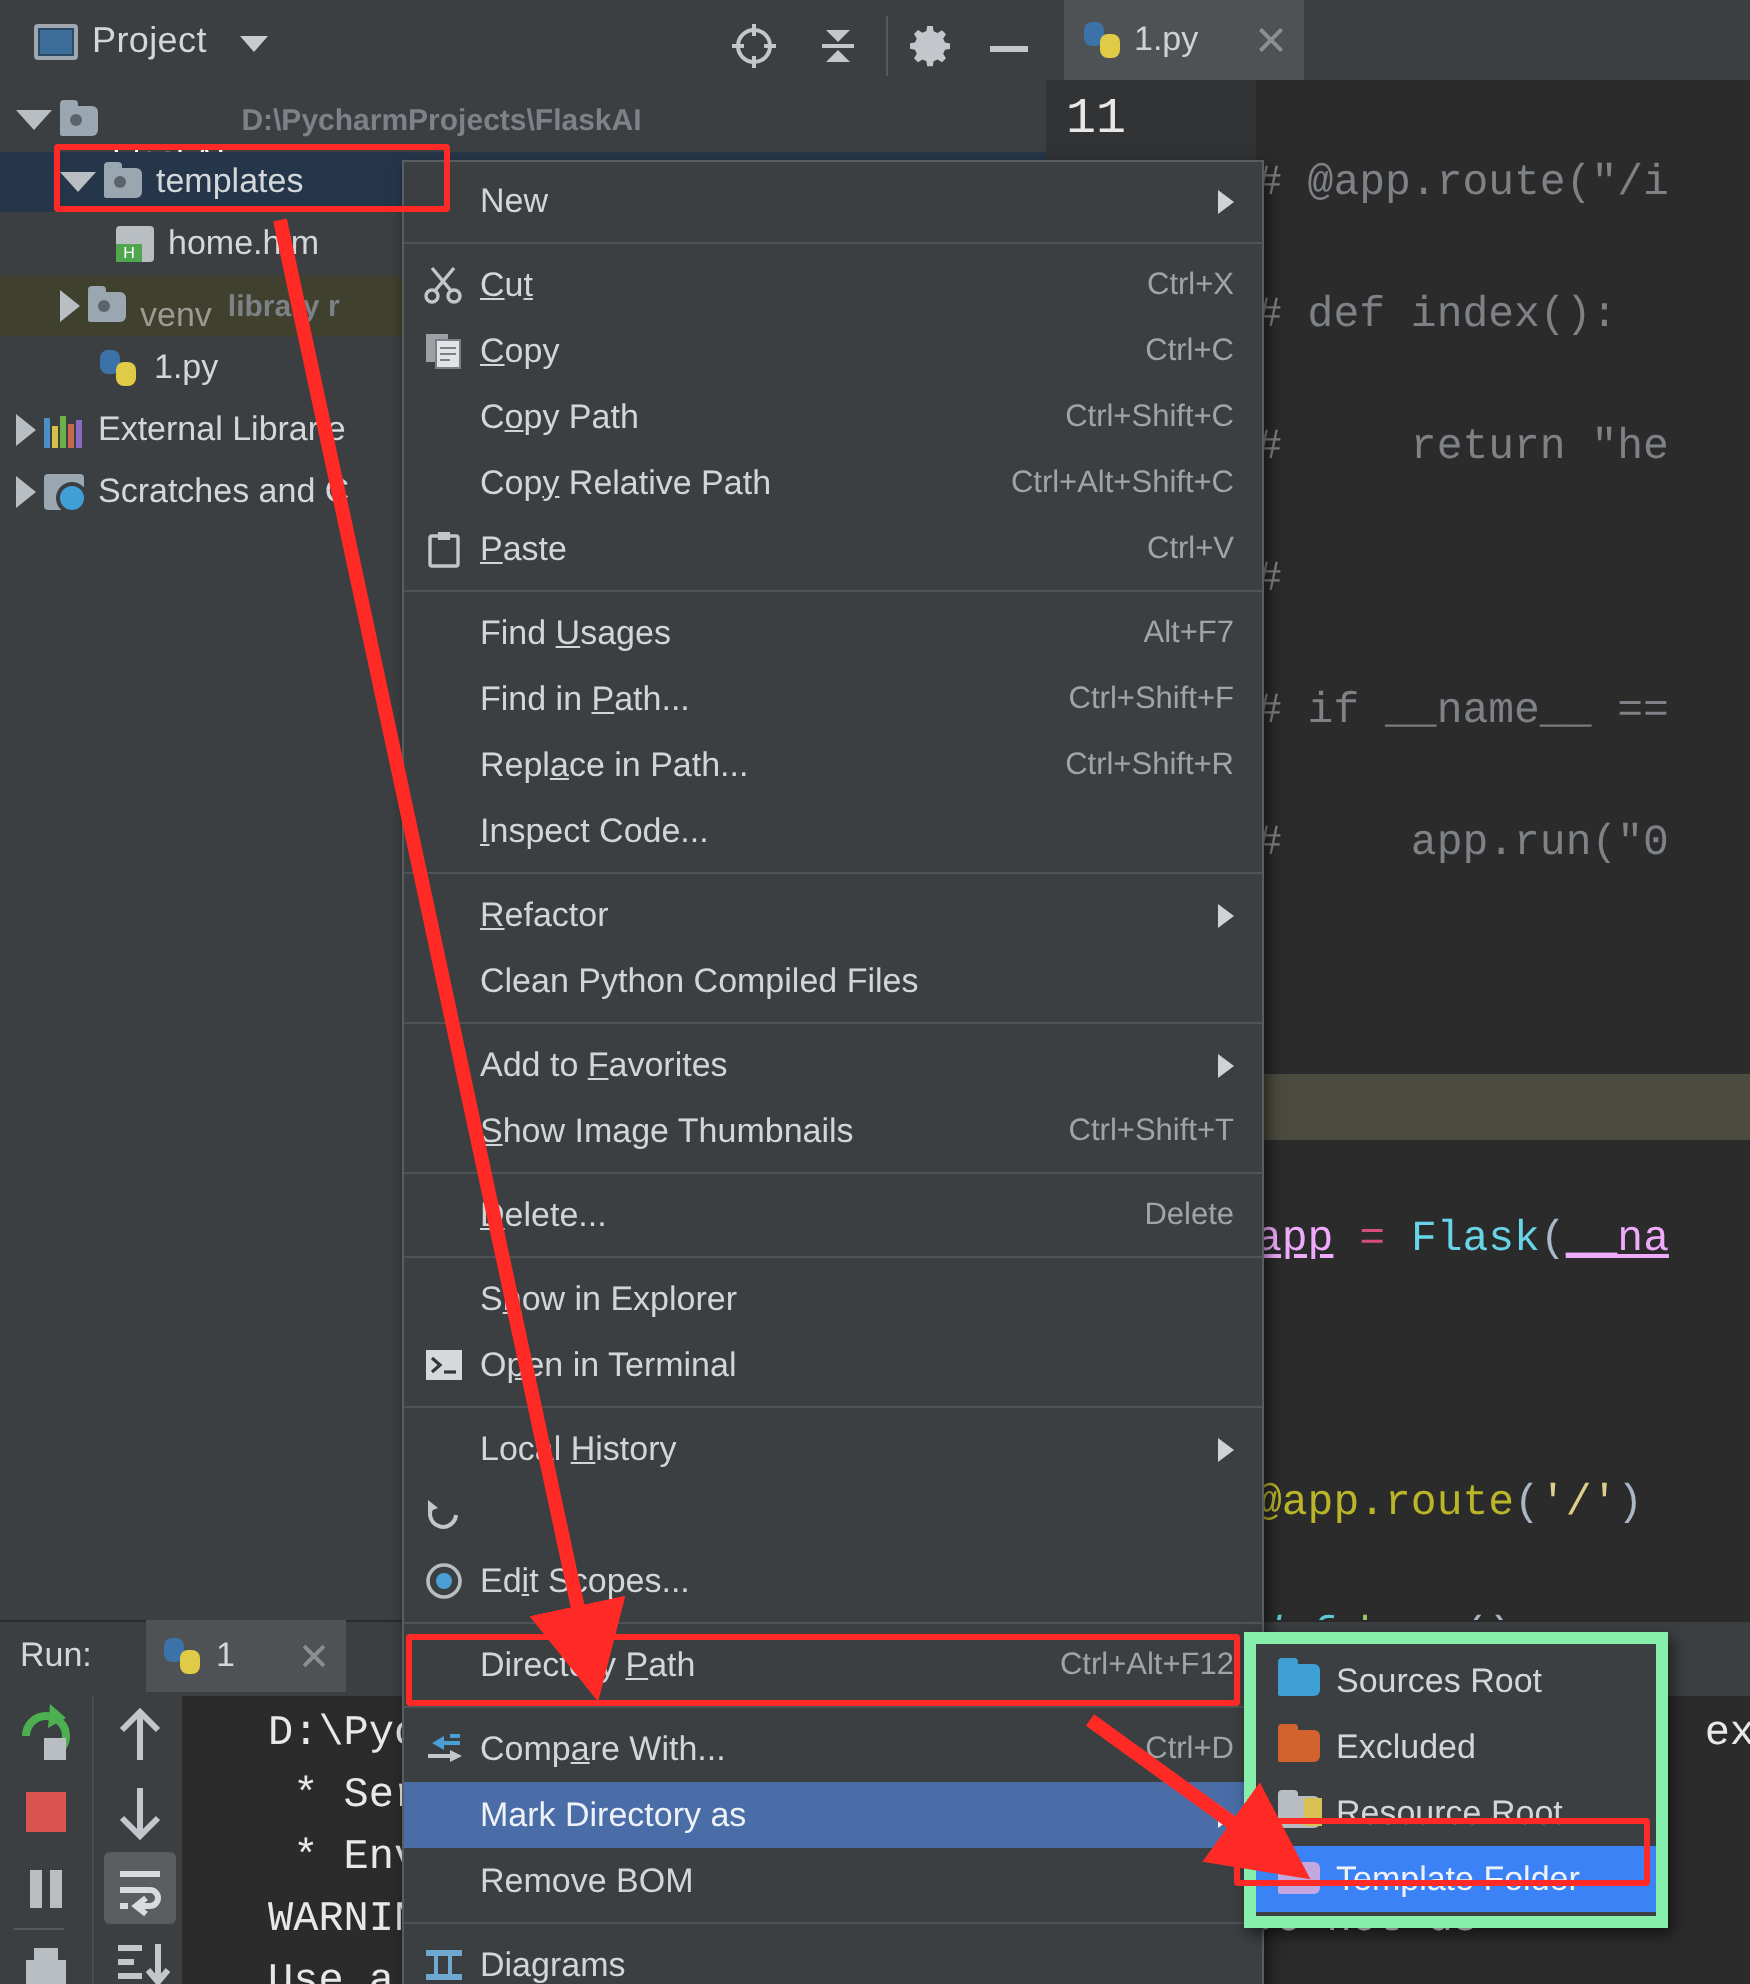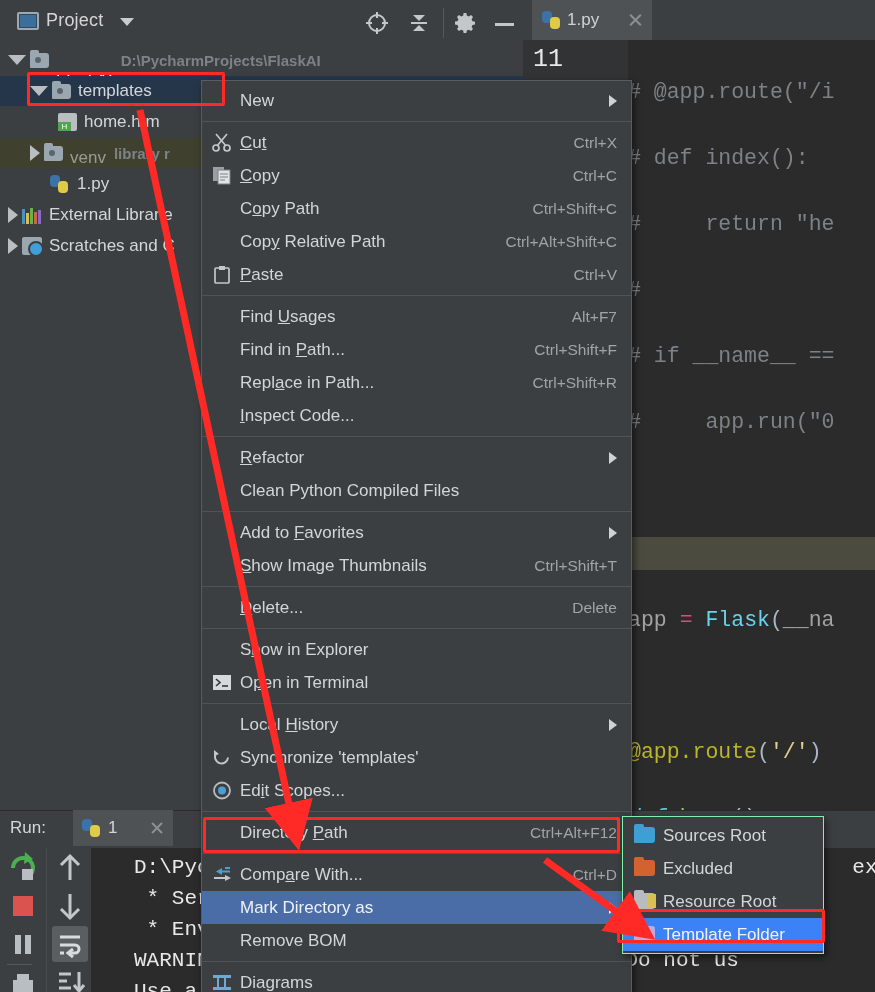--- a/index.html
+++ b/index.html
@@ -69,21 +69,21 @@
   #linenum{position:absolute;left:10px;top:5px;font-family:"Liberation Mono",monospace;font-size:25px;color:#e8e8e8;}
   #code{position:absolute;left:105px;top:40px;width:247px;height:770px;background:#2b2b2b;
         font-family:"Liberation Mono",monospace;font-size:21.5px;line-height:33px;white-space:pre;overflow:hidden;padding-top:3px;}
   .cl{height:33px;}
   .cmt{color:#7e8185;font-style:normal;}
   .kwi{color:#5fc9d4;font-style:italic;}
   .str{color:#ded08b;}
   .dec{color:#bbb529;}
   .eq{color:#d64f7c;}
   .pun{color:#a9b7c6;}
-  .nm{color:#a3a3a3;}
+  .nm{color:#f0abfc;text-decoration:underline;}
   .grn{color:#9ccc6a;}
   .cy{color:#67d4e8;}
   .hl-line{position:absolute;left:0;width:247px;height:33px;background:#4b4b40;}
   #fold1,#fold2{position:absolute;width:14px;height:14px;border:1px solid #6a6a6a;color:#888;font-size:11px;line-height:12px;text-align:center;background:#313335;}
 
   
   #ctxmenu{
     left:201px;top:80px;width:429px;background:#3c3f41;
     border:1px solid #5a5d5f;box-shadow:2px 3px 7px rgba(0,0,0,.55);
     padding:3px 0;
@@ -91,21 +91,21 @@
   .mi{position:relative;height:33px;display:flex;align-items:center;font-size:17px;color:#d2d6d9;padding-left:38px;box-sizing:border-box;}
   .mi.hl{background:#4a6da8;color:#eef2f7;}
   .mi .shortcut{position:absolute;right:14px;color:#9fa4a8;font-size:15.5px;}
   .mi .arrow{position:absolute;right:14px;width:0;height:0;border-left:8px solid #cfd3d6;border-top:6px solid transparent;border-bottom:6px solid transparent;}
   .msep{height:1px;background:#4f5356;margin:4px 0;}
   .micon{position:absolute;left:10px;top:7px;width:20px;height:19px;}
   .u{text-decoration:underline;}
 
   
   #submenu{
-    left:622px;top:816px;width:200px;background:#3c3f41;border:1px solid #86efac;
+    left:622px;top:816px;width:200px;background:#3c3f41;border:6px solid #86efac;
     box-shadow:2px 3px 7px rgba(0,0,0,.55);padding:2px 0;
   }
   .smi{position:relative;height:33px;display:flex;align-items:center;font-size:17px;color:#d2d6d9;padding-left:40px;box-sizing:border-box;}
   .smi.hl{background:#3b82f6;color:#eef2f7;}
   .sfolder{position:absolute;left:11px;top:8px;width:21px;height:16px;border-radius:1px 3px 3px 1px;}
   .sfolder:before{content:"";position:absolute;left:0;top:-3px;width:10px;height:4px;border-radius:2px 2px 0 0;background:inherit;}
 
   
   #runwin{left:0;top:810px;width:875px;height:182px;background:#3c3f41;border-top:1px solid #2b2b2b;}
   #run-label{position:absolute;left:10px;top:818px;font-size:17px;color:#d3d7da;}
@@ -458,21 +458,20 @@
     <span class="arrow"></span>
   </div>
 
   <div class="mi">
     <span class="micon">
       <svg width="20" height="19" viewBox="0 0 20 19">
           <path d="M16 9.5A6.5 6.5 0 114 5.5" fill="none" stroke="#c3c7cb" stroke-width="2"></path>
           <polygon points="2,2 7,6 2,8" fill="#c3c7cb"></polygon>
         </svg>
     </span>
-    <span>Synchronize 'templates'</span>
   </div>
 
   <div class="mi">
     <span class="micon">
       <svg width="20" height="19" viewBox="0 0 20 19">
           <circle cx="10" cy="9.5" r="8" fill="none" stroke="#b8bdc1" stroke-width="1.8"></circle>
           <circle cx="10" cy="9.5" r="4" fill="#4a9fd4"></circle>
         </svg>
     </span>
     <span>Ed<span class="u">i</span>t Scopes...</span>

